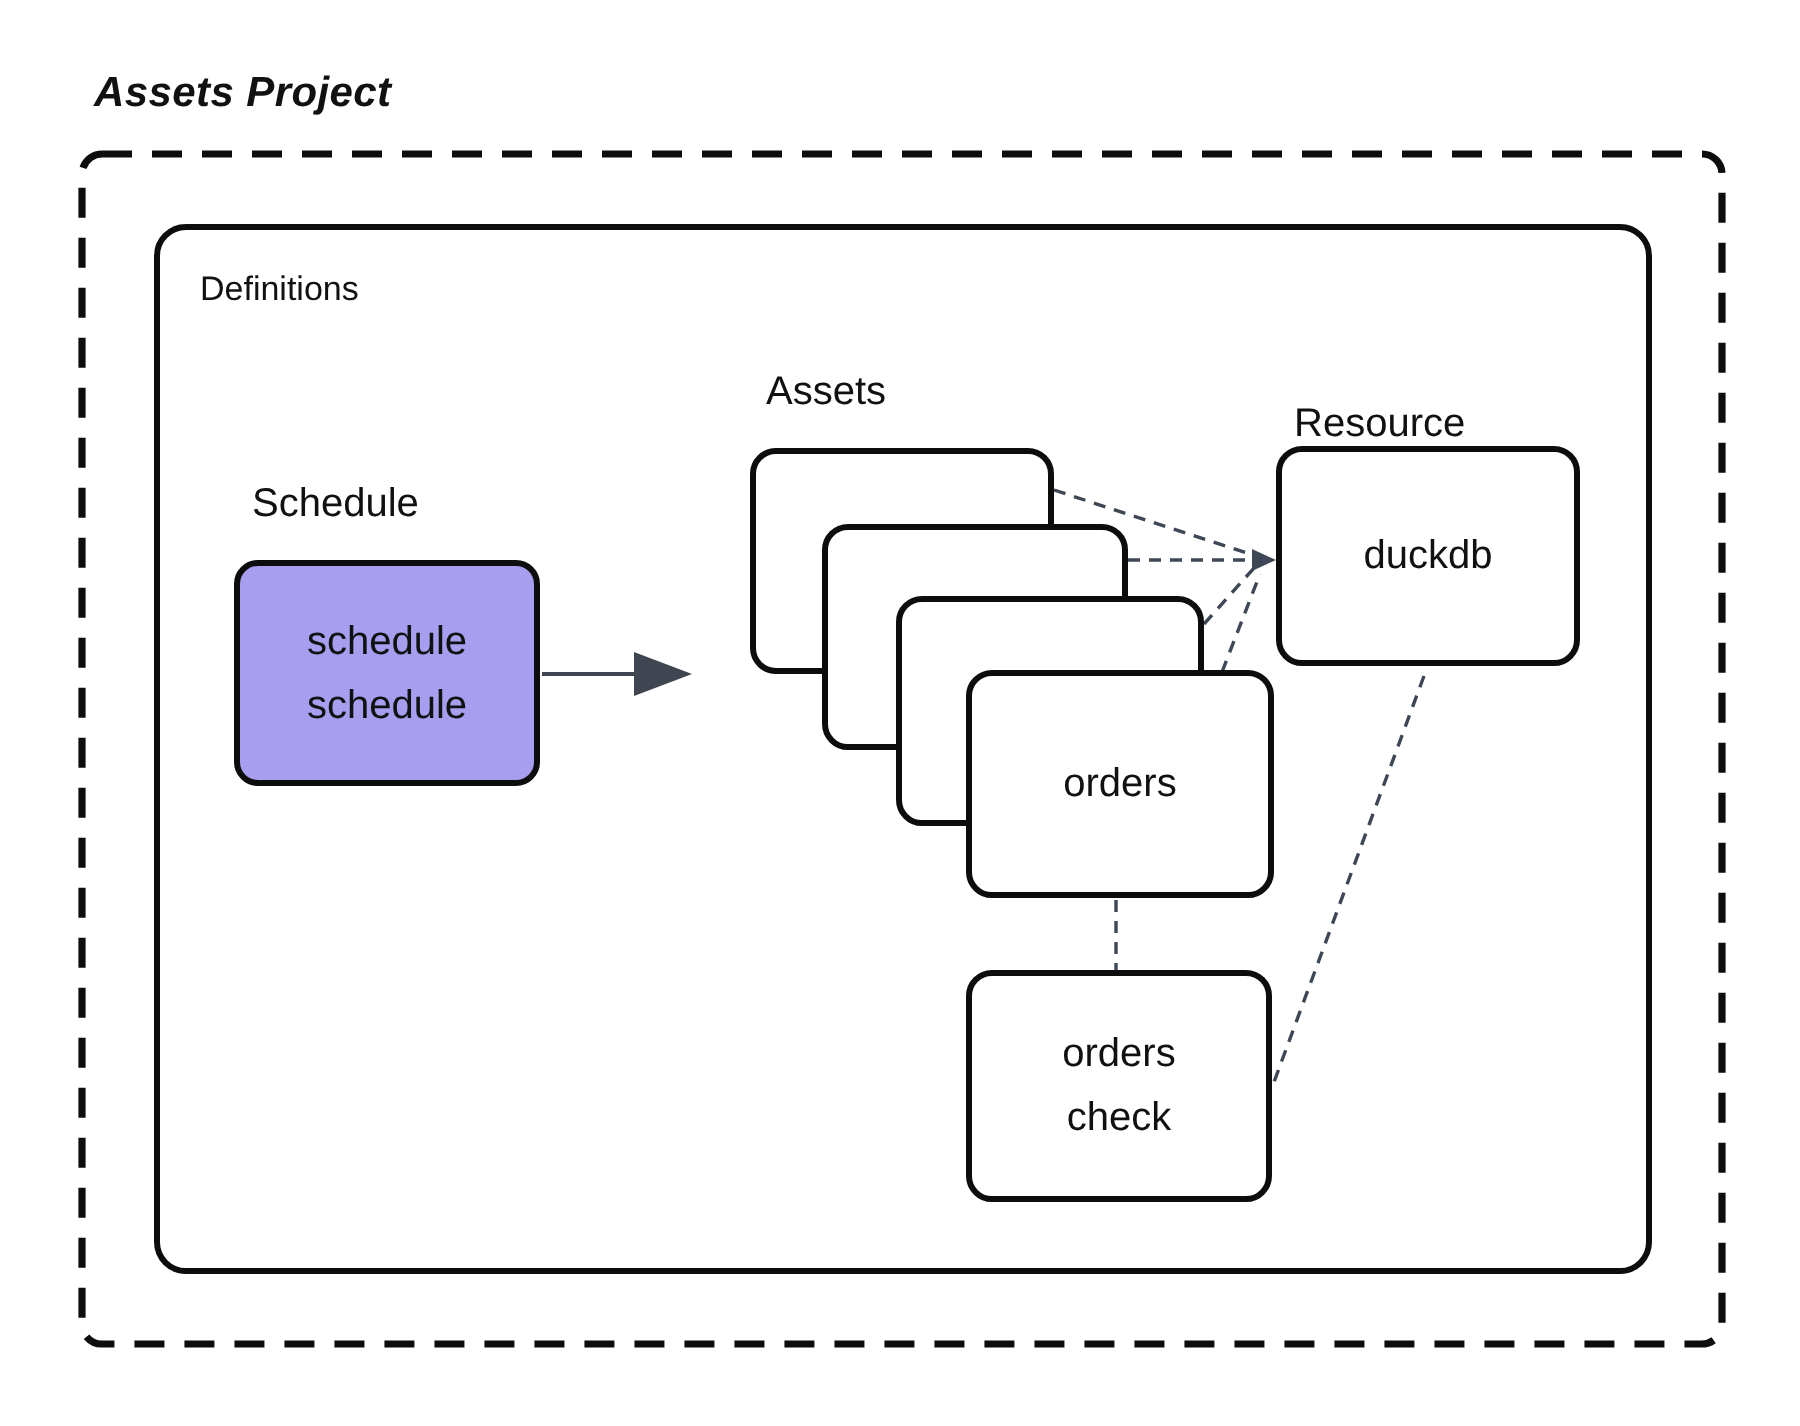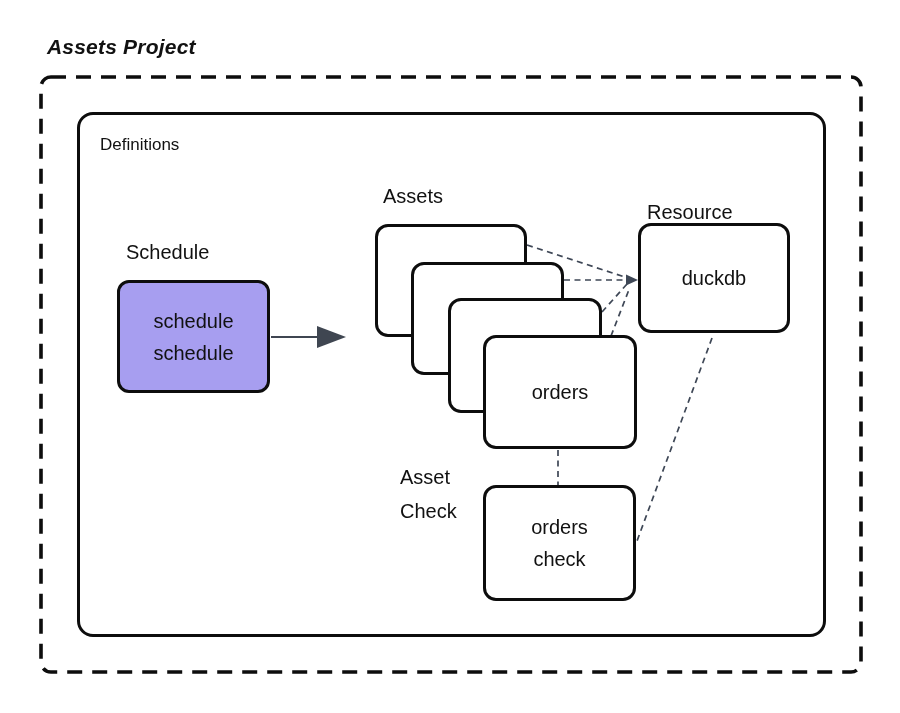--- a/index.html
+++ b/index.html
@@ -127,24 +127,20 @@
   </svg>
 
   <div class="diagram-title">Assets Project</div>
 
   <div class="definitions-box"></div>
   <div class="definitions-label">Definitions</div>
 
   <div class="sec-label lbl-schedule">Schedule</div>
   <div class="sec-label lbl-assets">Assets</div>
   <div class="sec-label lbl-resource">Resource</div>
-  <div class="sec-label lbl-asset-check">
-    <span>Asset</span><br>
-    <span>Check</span>
-  </div>
 
   <div class="node node-schedule">
     <span>schedule</span>
     <span>schedule</span>
   </div>
 
   <div class="node card-1"></div>
   <div class="node card-2"></div>
   <div class="node card-3"></div>
   <div class="node card-4">

